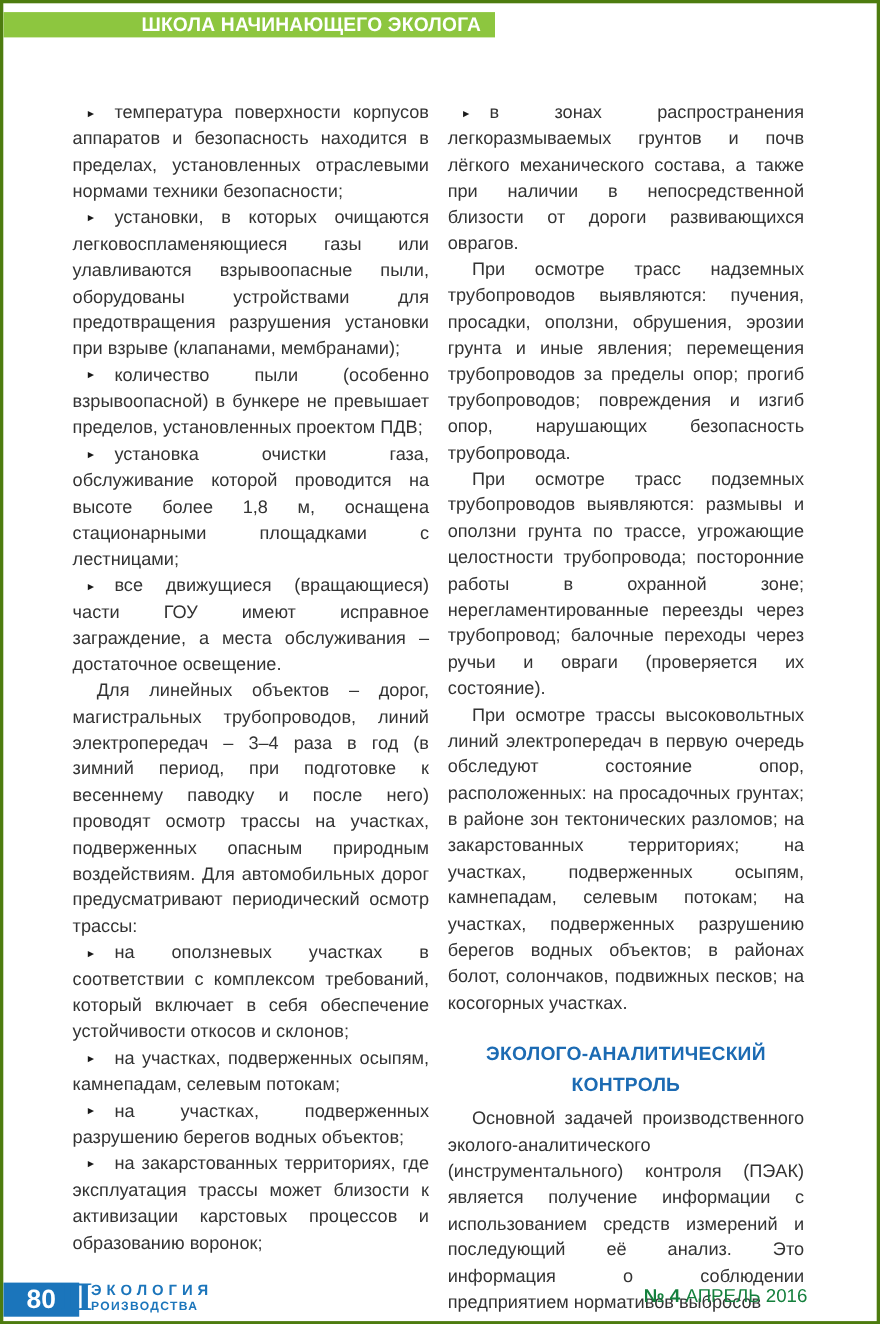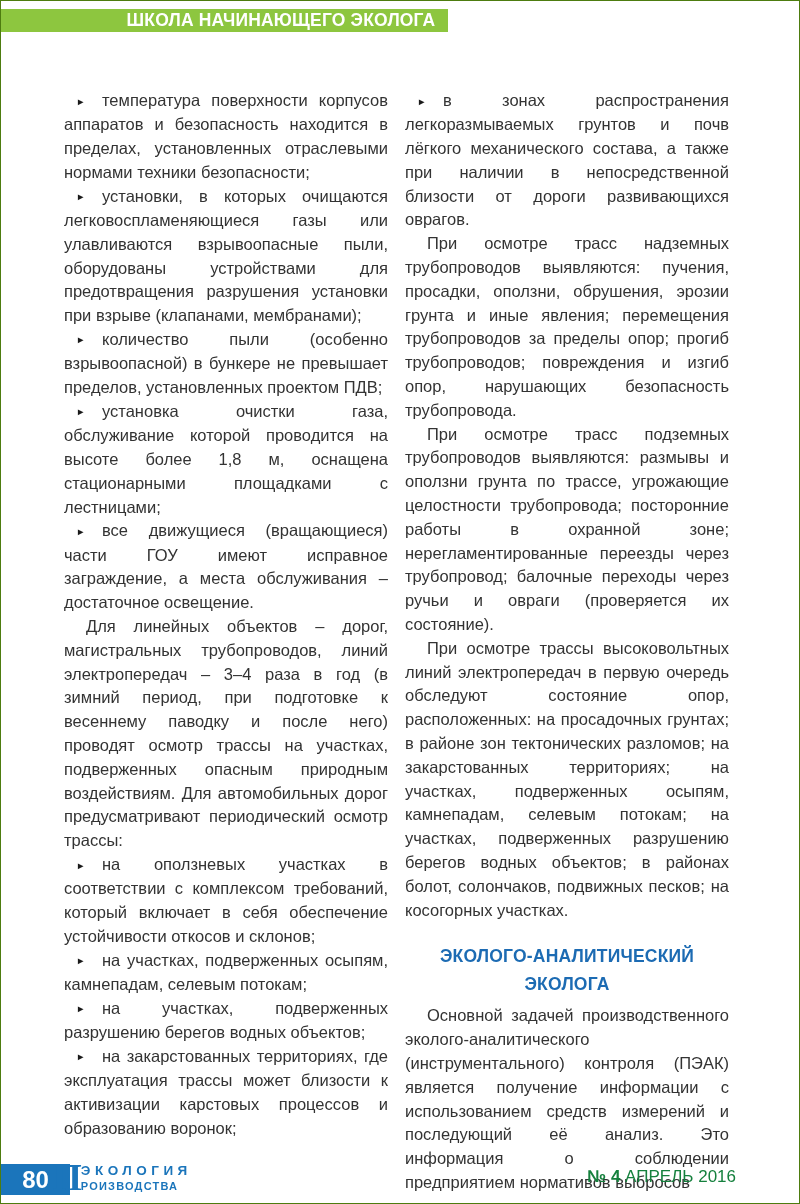--- a/index.html
+++ b/index.html
@@ -1,18 +1,18 @@
 <!DOCTYPE html>
 <html lang="ru"><head>
 <meta charset="utf-8">
 <style>
   html,body{margin:0;padding:0;background:#fff;}
   .page{
     position:relative;width:800px;height:1204px;background:#ffffff;
-    box-sizing:border-box;border:1px solid #4d7c0f;overflow:hidden;
+    box-sizing:border-box;border:3px solid #4d7c0f;overflow:hidden;
     font-family:"Liberation Sans","DejaVu Sans",sans-serif;color:#333;
   }
   
   .kicker-bar{
     position:absolute;top:8px;left:0;width:447px;height:23px;
     background:#8dc63f;display:flex;align-items:center;justify-content:flex-end;
     padding-right:13px;box-sizing:border-box;
   }
   .kicker-label{
     color:#ffffff;font-weight:bold;font-size:18px;letter-spacing:0.2px;
@@ -84,21 +84,21 @@
       <p class="bullet-item"><span class="blt">►</span><span>на оползневых участках в соответствии с комплексом требований, который включает в себя обеспечение устойчивости откосов и склонов;</span></p>
       <p class="bullet-item"><span class="blt">►</span><span>на участках, подверженных осыпям, камнепадам, селевым потокам;</span></p>
       <p class="bullet-item"><span class="blt">►</span><span>на участках, подверженных разрушению берегов водных объектов;</span></p>
       <p class="bullet-item"><span class="blt">►</span><span>на закарстованных территориях, где эксплуатация трассы может близости к активизации карстовых процессов и образованию воронок;</span></p>
     </div>
   <div class="col col-right">
       <p class="bullet-item"><span class="blt">►</span><span>в зонах распространения легкоразмываемых грунтов и почв лёгкого механического состава, а также при наличии в непосредственной близости от дороги развивающихся оврагов.</span></p>
       <p class="body-paragraph">При осмотре трасс надземных трубопроводов выявляются: пучения, просадки, оползни, обрушения, эрозии грунта и иные явления; перемещения трубопроводов за пределы опор; прогиб трубопроводов; повреждения и изгиб опор, нарушающих безопасность трубопровода.</p>
       <p class="body-paragraph">При осмотре трасс подземных трубопроводов выявляются: размывы и оползни грунта по трассе, угрожающие целостности трубопровода; посторонние работы в охранной зоне; нерегламентированные переезды через трубопровод; балочные переходы через ручьи и овраги (проверяется их состояние).</p>
       <p class="body-paragraph">При осмотре трассы высоковольтных линий электропередач в первую очередь обследуют состояние опор, расположенных: на просадочных грунтах; в районе зон тектонических разломов; на закарстованных территориях; на участках, подверженных осыпям, камнепадам, селевым потокам; на участках, подверженных разрушению берегов водных объектов; в районах болот, солончаков, подвижных песков; на косогорных участках.</p>
-      <p class="section-heading">ЭКОЛОГО-АНАЛИТИЧЕСКИЙ ЭКОЛОГА</p>
+      <p class="section-heading">ЭКОЛОГО-АНАЛИТИЧЕСКИЙ КОНТРОЛЬ</p>
       <p class="body-paragraph">Основной задачей производственного эколого-аналитического (инструментального) контроля (ПЭАК) является получение информации с использованием средств измерений и последующий её анализ. Это информация о соблюдении предприятием нормативов выбросов</p>
     </div>
 
   <div>
     <div class="page-number-badge">
       <span>80</span>
     </div>
     <div class="magazine-logo">
       <span class="logo-letter">П</span>
       <span class="logo-text">

